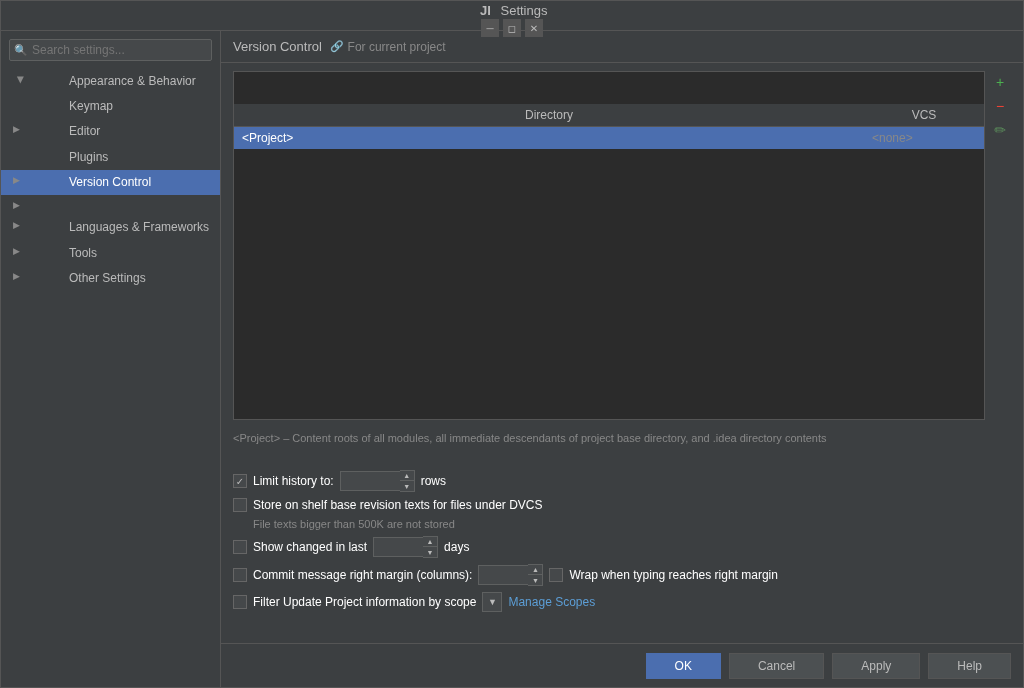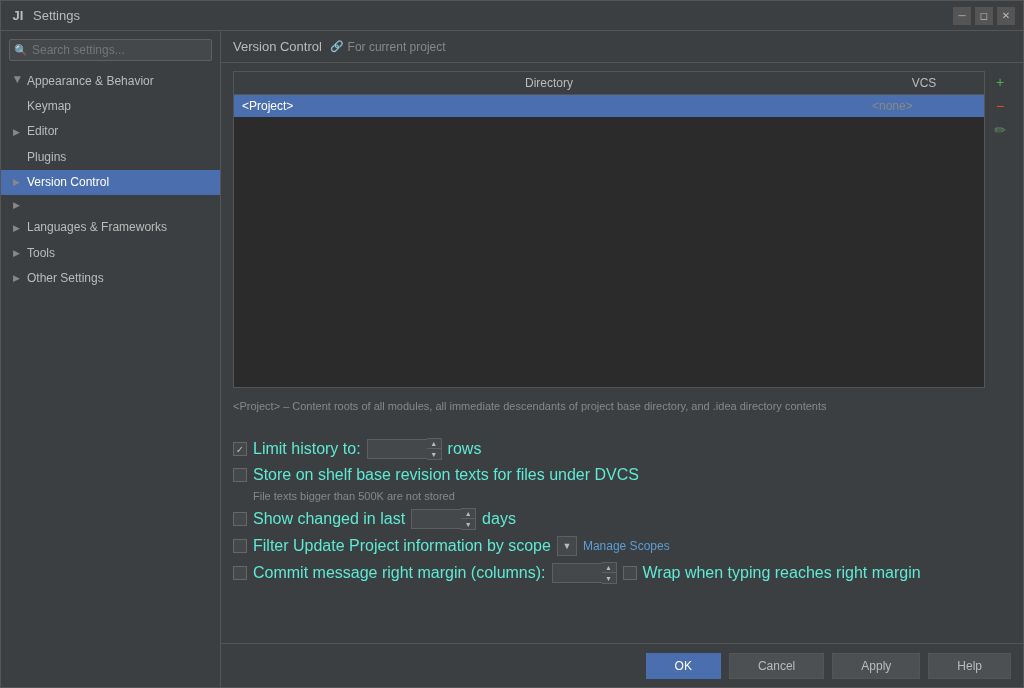--- a/index.html
+++ b/index.html
@@ -24,20 +24,21 @@
 
     .title-bar {
       background: #3c3f41;
       height: 30px;
       display: flex;
       align-items: center;
       justify-content: space-between;
       padding: 0 8px;
       border-bottom: 1px solid #555;
       flex-shrink: 0;
+      flex-direction: column;
     }
 
     .title-bar-left {
       display: flex;
       align-items: center;
       gap: 6px;
     }
 
     .title-bar-logo {
       width: 18px;
@@ -109,27 +110,27 @@
       position: absolute;
       left: 5px;
       top: 50%;
       transform: translateY(-50%);
       color: #888;
       font-size: 11px;
     }
 
     .nav-item {
       display: flex;
-      align-items: center;
       padding: 3px 8px 3px 12px;
       cursor: pointer;
       color: #bbbbbb;
       font-size: 12px;
       line-height: 1.6;
       user-select: none;
+      gap: 42px;
     }
 
     .nav-item.selected {
       background: #4b6eaf;
       color: #ffffff;
     }
 
     .nav-item .arrow {
       margin-right: 4px;
       font-size: 9px;
@@ -181,20 +182,21 @@
     .panel-body {
       flex: 1;
       overflow-y: auto;
       padding: 8px 12px;
     }
 
     .vcs-table-header {
       display: flex;
       background: #3c3f41;
       border-bottom: 1px solid #555;
+      margin-top: 32px;
     }
 
     .vcs-table-header-cell {
       padding: 4px 8px;
       font-size: 12px;
       color: #bbbbbb;
       text-align: center;
     }
 
     .vcs-table-header-cell.dir-col {
@@ -295,22 +297,22 @@
       background: #45484a;
     }
 
     .checkbox.checked::after {
       content: '✓';
       font-size: 10px;
       color: #bbbbbb;
     }
 
     .setting-label {
-      color: #5eead4;
-      font-size: 16px;
+      color: #ffffff;
+      font-size: 12px;
     }
 
     .number-input {
       background: #45484a;
       border: 1px solid #5e6060;
       color: #bbbbbb;
       width: 60px;
       padding: 2px 4px;
       font-size: 12px;
       text-align: right;
@@ -538,43 +540,43 @@
             <div class="checkbox"></div>
             <span class="setting-label">Show changed in last</span>
             <div class="input-spinner">
               <input class="number-input number-input-wide" type="text" style="">
               <div class="spinner-btns">
                 <button class="spinner-up">▲</button>
                 <button class="spinner-down">▼</button>
               </div>
             </div>
             <span class="setting-label">days</span>
-          </div>
-
-          <div class="setting-row">
-            <div class="checkbox"></div>
-            <span class="setting-label">Filter Update Project information by scope</span>
-            <button class="dropdown-btn">▼</button>
-            <span class="link-text">Manage Scopes</span>
           </div>
 
           <div class="setting-row">
             <div class="checkbox"></div>
             <span class="setting-label">Commit message right margin (columns):</span>
             <div class="input-spinner">
               <input class="number-input number-input-wide" type="text" style="">
               <div class="spinner-btns">
                 <button class="spinner-up">▲</button>
                 <button class="spinner-down">▼</button>
               </div>
             </div>
             <div class="checkbox"></div>
             <span class="setting-label">Wrap when typing reaches right margin</span>
           </div>
 
+          <div class="setting-row">
+            <div class="checkbox"></div>
+            <span class="setting-label">Filter Update Project information by scope</span>
+            <button class="dropdown-btn">▼</button>
+            <span class="link-text">Manage Scopes</span>
+          </div>
+
         </div>
       </div>
 
       <div class="footer">
         <button class="footer-btn primary">OK</button>
         <button class="footer-btn">Cancel</button>
         <button class="footer-btn">Apply</button>
         <button class="footer-btn">Help</button>
       </div>
     </div>

